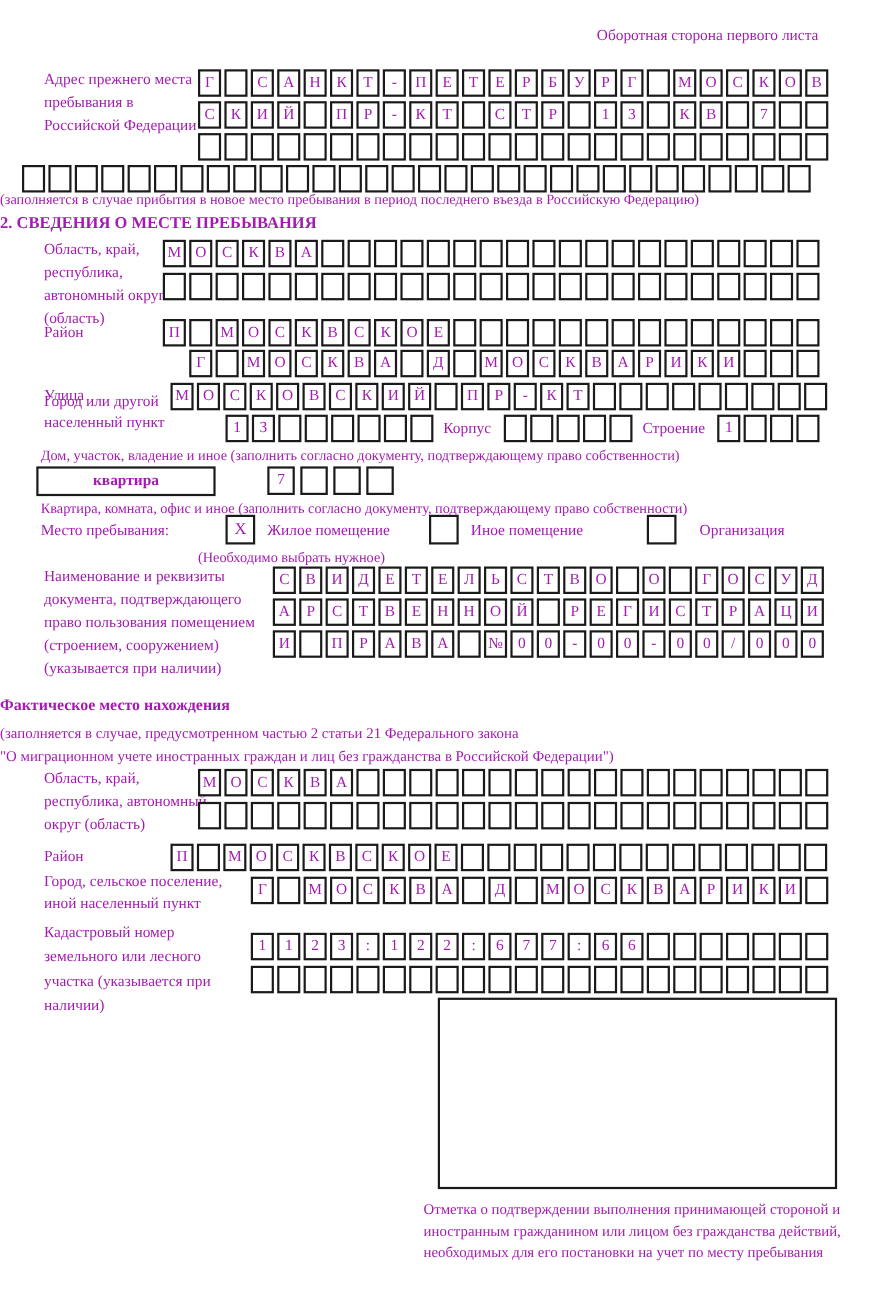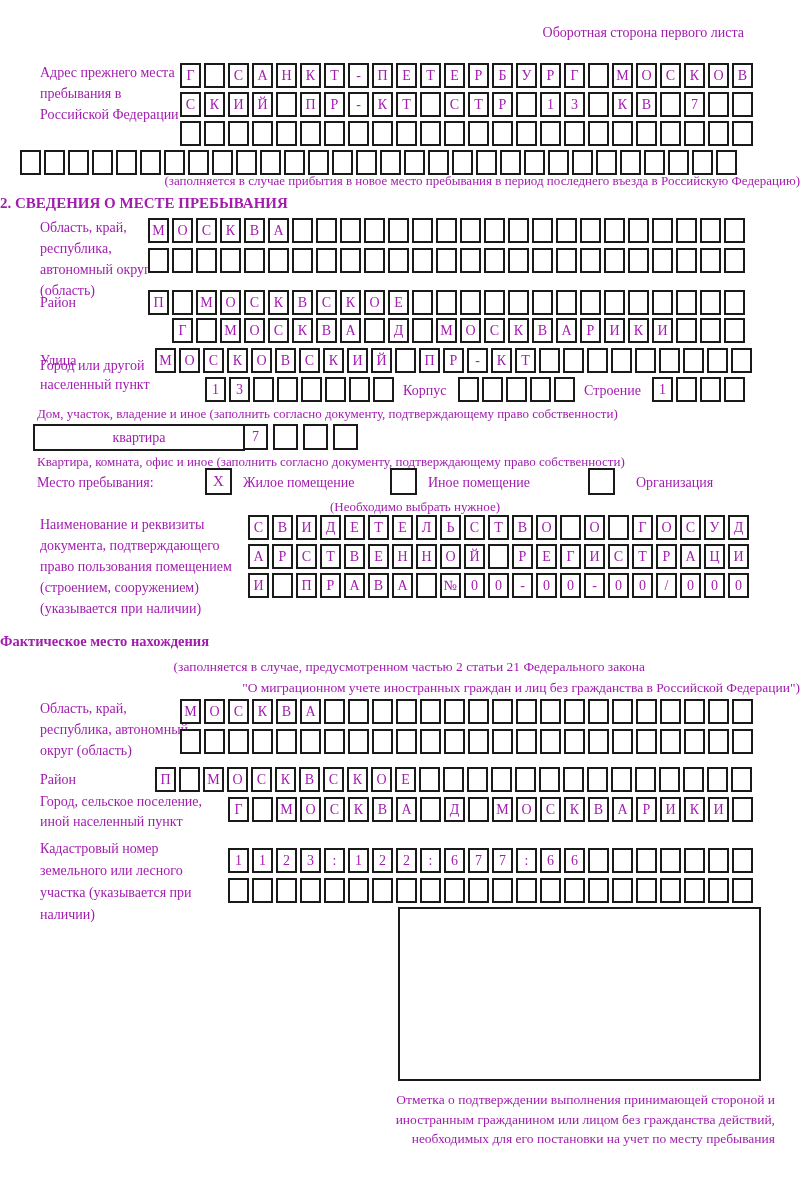--- a/index.html
+++ b/index.html
@@ -23,21 +23,21 @@
     position:absolute;border:2px solid #1a1a1a;box-sizing:border-box;height:27px;
     display:flex;align-items:center;justify-content:center;font-size:14px;background:#fff;
   }
   .checkbox{
     position:absolute;width:27px;height:27px;border:2px solid #1a1a1a;box-sizing:border-box;
     display:flex;align-items:center;justify-content:center;font-size:15px;background:#fff;
   }
   .stamp{
     position:absolute;border:2px solid #1a1a1a;box-sizing:border-box;background:#fff;
   }
-  .center{text-align:right;}
+  .center{text-align:left;}
 </style>
 </head>
 <body>
 
 <div class="sheet">
 
   <div class="abs lbl" style="top:22px;right:56px;">Оборотная сторона первого листа</div>
 
   <div class="abs lbl" style="top:62px;left:40px;width:148px;">Адрес прежнего места пребывания в Российской Федерации</div>
   <div class="boxes" style="top:63px;left:180px;">
@@ -316,21 +316,21 @@
     </div>
   <div class="abs lbl" style="top:380px;left:584px;">Строение</div>
   <div class="boxes" style="top:377px;left:652px;">
       <span class="cell">1</span>
       <span class="cell"></span>
       <span class="cell"></span>
       <span class="cell"></span>
     </div>
   <div class="abs cap" style="top:406px;left:37px;width:740px;">Дом, участок, владение и иное (заполнить согласно документу, подтверждающему право собственности)</div>
 
-  <div class="widebox" style="top:424px;left:33px;width:212px;">квартира</div>
+  <div class="widebox" style="top:424px;left:33px;width:163px;font-weight:bold;">квартира</div>
   <div class="boxes" style="top:424px;left:243px;gap:5px;">
       <span class="cell lg">7</span>
       <span class="cell lg"></span>
       <span class="cell lg"></span>
       <span class="cell lg"></span>
     </div>
   <div class="abs cap" style="top:454px;left:37px;width:740px;">Квартира, комната, офис и иное (заполнить согласно документу, подтверждающему право собственности)</div>
 
   <div class="abs lbl" style="top:472px;left:37px;">Место пребывания:</div>
   <div class="checkbox" style="top:468px;left:205px;">X</div>

